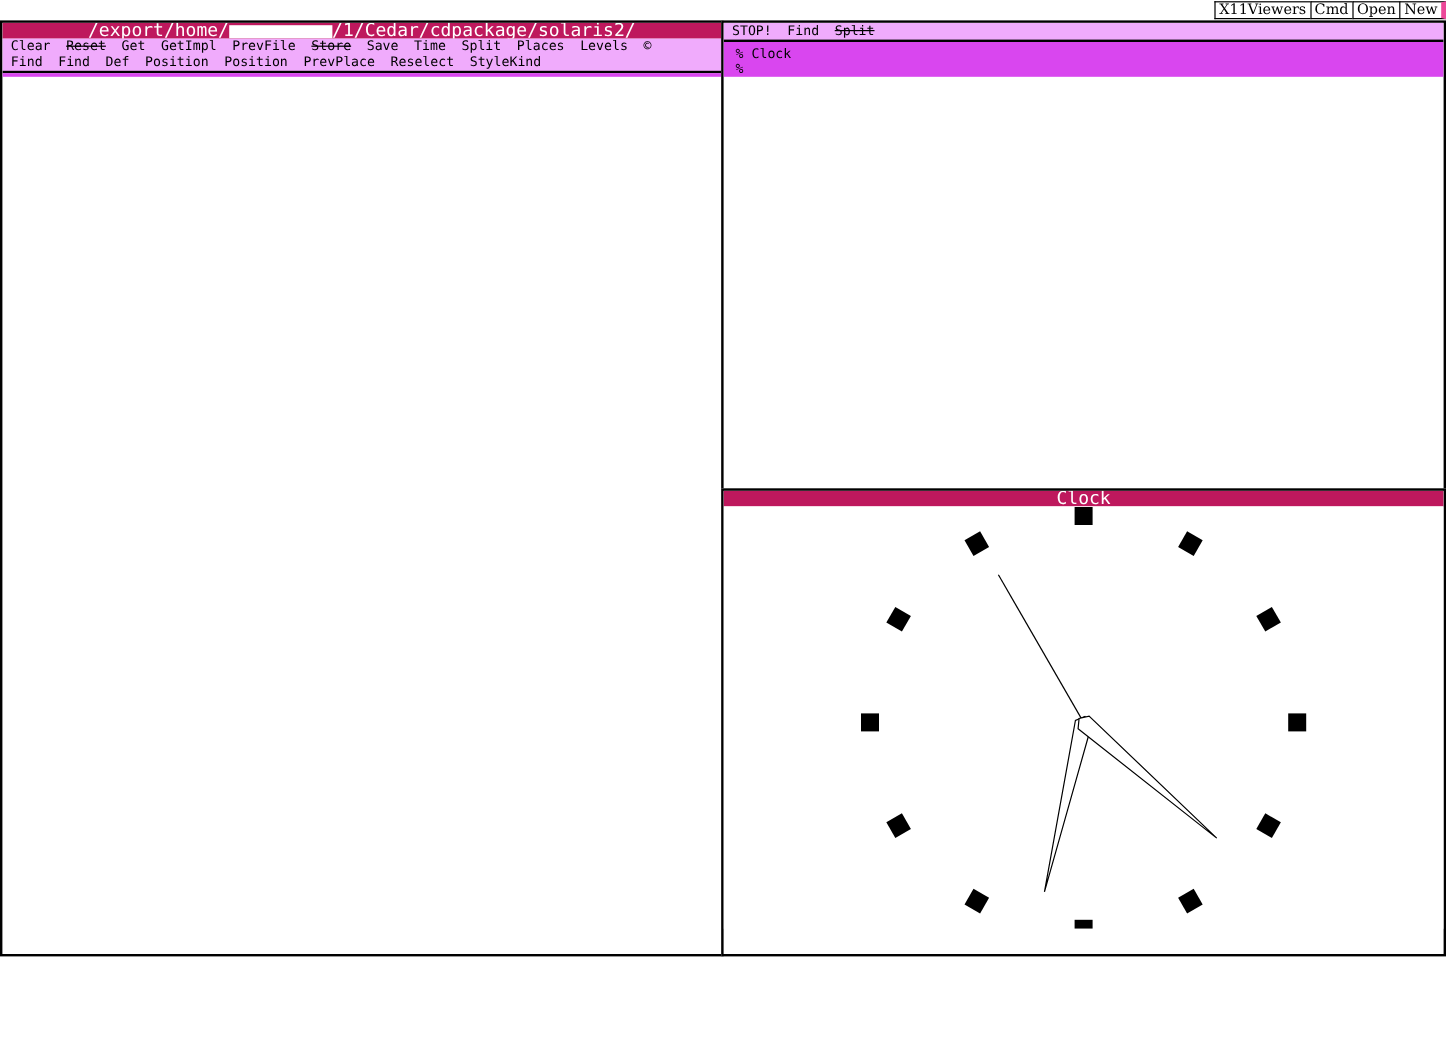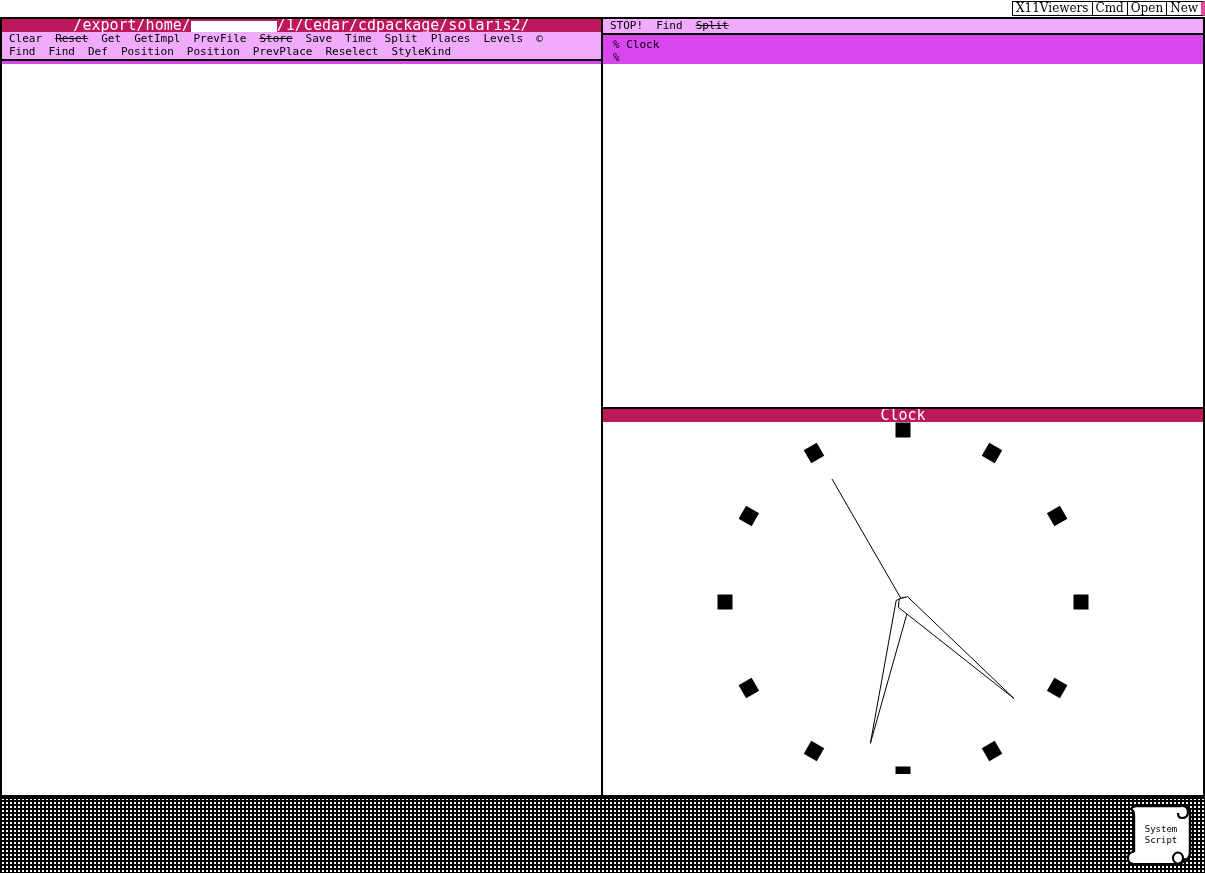--- a/index.html
+++ b/index.html
@@ -222,29 +222,14 @@
           <rect x="114.50" y="172.50" width="15" height="15" fill="#000000" transform="rotate(270 122.00 180.00)"></rect>
           <rect x="138.35" y="86.50" width="15" height="15" fill="#000000" transform="rotate(300 145.85 94.00)"></rect>
           <rect x="203.50" y="23.54" width="15" height="15" fill="#000000" transform="rotate(330 211.00 31.04)"></rect>
           <line x1="300" y1="180" x2="229.00" y2="57.02" stroke="#000000" stroke-width="1"></line>
           <polygon points="293.18,178.43 267.38,321.28 306.82,181.57 301.12,175.13" fill="#ffffff" stroke="#000000" stroke-width="1"></polygon>
           <polygon points="295.41,185.28 410.94,276.44 304.59,174.72 296.23,176.72" fill="#ffffff" stroke="#000000" stroke-width="1"></polygon>
         </svg>
     </div>
   </div>
 
-  <div id="desktop">
-    <div id="desktop-icon">
-      <svg width="78" height="66" viewBox="0 0 78 66">
-        <path d="M10 8 Q 8 5 14 4 L60 4 Q 68 4 68 10 L68 50 Q 68 58 62 58
-                 L18 58 Q 12 58 12 52 L12 14 Q 12 9 10 8 Z" fill="#ffffff" stroke="#000000" stroke-width="2.4"></path>
-        <path d="M60 4 Q 66 4 66 10 Q 66 16 60 16 Q 56 16 56 11" fill="#ffffff" stroke="#000000" stroke-width="2.2"></path>
-        <path d="M12 50 Q 6 50 6 56 Q 6 62 12 62 L56 62 Q 62 62 62 56" fill="#ffffff" stroke="#000000" stroke-width="2.2"></path>
-        <ellipse cx="56" cy="56" rx="5" ry="5.5" fill="#ffffff" stroke="#000000" stroke-width="2"></ellipse>
-      </svg>
-      <div class="scroll-label">
-        <div>System</div>
-        <div>Script</div>
-      </div>
-    </div>
-  </div>
 
 </div>
 
 </body></html>

